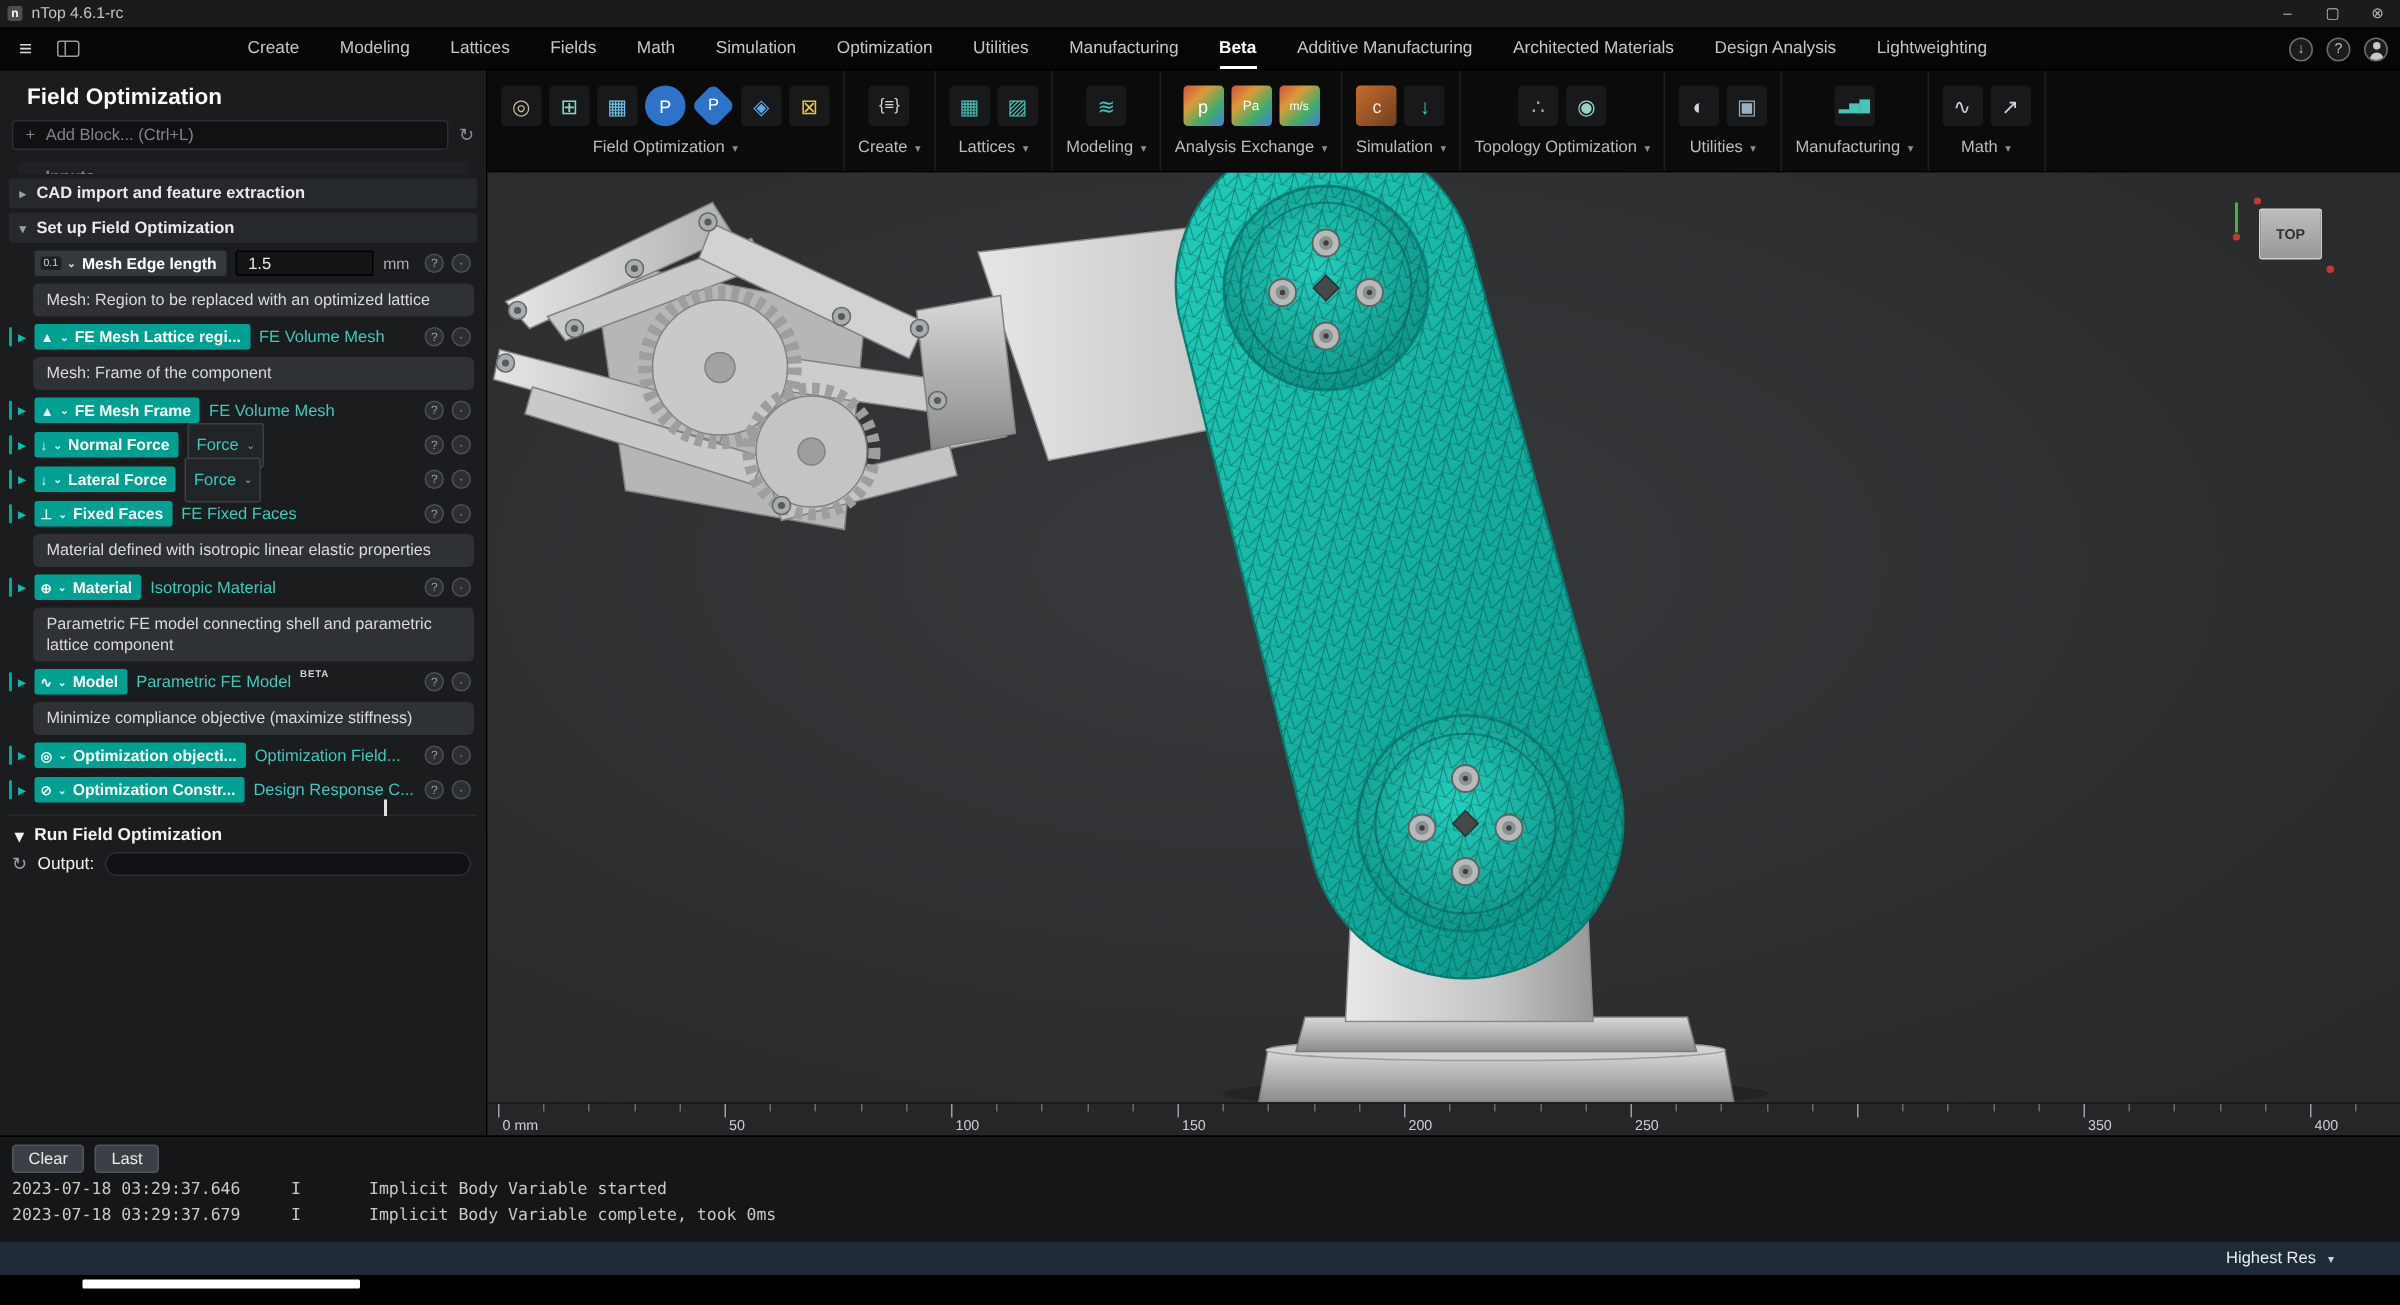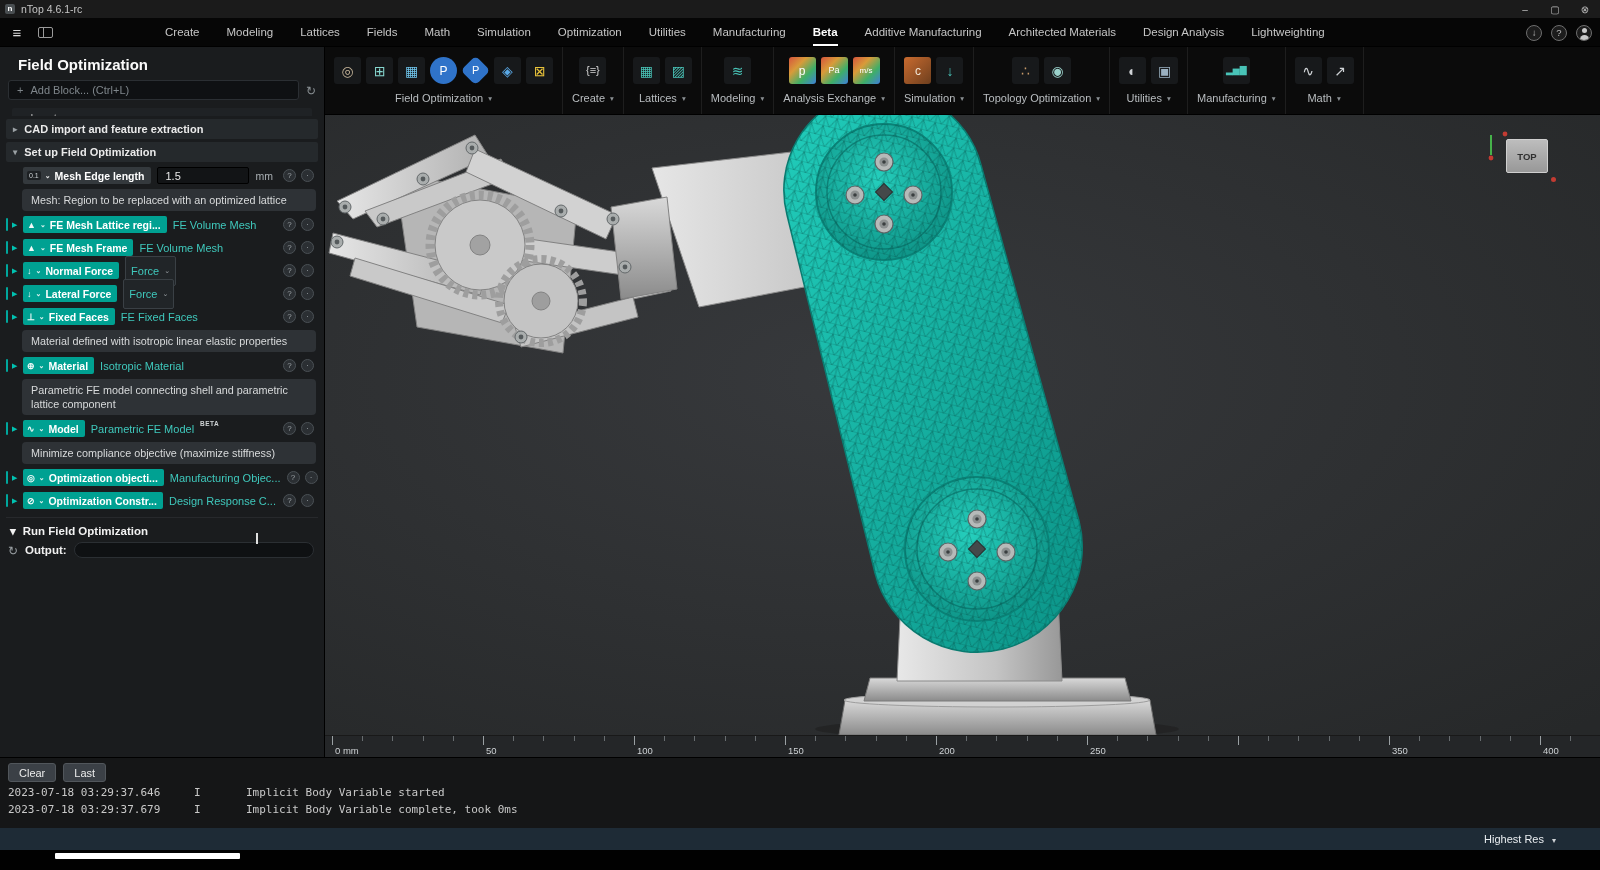--- a/index.html
+++ b/index.html
@@ -50,21 +50,21 @@
   .vdrop .dcaret{color:#9aa0a4;font-size:7px}
   .beta-tag{font-size:6.5px;color:#cfd3d5;align-self:flex-start;margin-top:1px;letter-spacing:.5px;font-weight:bold}
   .rowicons{margin-left:auto;display:flex;gap:5px;padding-right:2px}
   .circ{width:13px;height:13px;border-radius:50%;background:#2b2f33;border:1px solid #4a5055;color:#9aa0a4;font-size:8px;display:flex;align-items:center;justify-content:center}
   .param-chip{height:17px;background:#34393d;border-radius:2px;display:flex;align-items:center;gap:4px;padding:0 7px 0 4px;color:#fff;font-size:10.5px;font-weight:bold}
   .param-mini{font-size:7px;background:#1d2023;border-radius:2px;padding:1px 2px;color:#cdd2d5;font-weight:normal}
   .param-input{width:92px;height:17px;background:#121416;border:1px solid #000;border-radius:2px;color:#e8e8e8;font-size:11px;display:flex;align-items:center;padding:0 7px}
   .unit{color:#aab0b4;font-size:10.5px}
   .output-row{display:flex;align-items:center;gap:7px;margin:3px 10px 8px 8px}
   .gear-icon::before{content:"↻";color:#9aa0a4;font-size:12px}
-  .output-label{font-size:11.5px;font-weight:bold;color:#f0f0f0}
+  .output-label{font-size:11.5px;font-weight:normal;color:#f0f0f0}
   .output-input{flex:1;height:16px;background:#0f1113;border:1px solid #2b2f33;border-radius:8px}
   .text-cursor{position:absolute;left:256px;top:486px;width:1.5px;height:11px;background:#e0e0e0}
 
   
   #ribbon{position:absolute;left:325px;top:47px;width:1275px;height:68px;background:#0b0b0b;border-bottom:1px solid #000;display:flex;overflow:hidden}
   .rgroup{display:flex;flex-direction:column;align-items:center;padding:7px 9px 0 9px;border-right:1px solid #1e1e1e}
   .ricons{display:flex;gap:5px;align-items:center;height:33px}
   .ricon{width:27px;height:27px;border-radius:3px;background:#17191b;display:flex;align-items:center;justify-content:center;font-size:14px;overflow:hidden}
   .ricon .g{display:block;line-height:1}
   .i-round{border-radius:50%;background:#2f73c9}
@@ -185,20 +185,21 @@
           <span class="cicon">▲</span>
           <span class="ccaret">⌄</span>
           <span>FE Mesh Lattice regi...</span>
         </span>
         <span class="vlink">FE Volume Mesh</span>
         <span class="rowicons">
           <span class="circ">?</span>
           <span class="circ">·</span>
         </span>
       </div>
+      <div class="note-card">Mesh: Frame of the component</div>
       <div class="block-row">
         <span class="tickbar"></span>
         <span class="expand">▶</span>
         <span class="chip">
           <span class="cicon">▲</span>
           <span class="ccaret">⌄</span>
           <span>FE Mesh Frame</span>
         </span>
         <span class="vlink">FE Volume Mesh</span>
         <span class="rowicons">
@@ -287,21 +288,21 @@
       </div>
       <div class="note-card">Minimize compliance objective (maximize stiffness)</div>
       <div class="block-row">
         <span class="tickbar"></span>
         <span class="expand">▶</span>
         <span class="chip">
           <span class="cicon">◎</span>
           <span class="ccaret">⌄</span>
           <span>Optimization objecti...</span>
         </span>
-        <span class="vlink">Manufacturing Objec...</span>
+        <span class="vlink">Optimization Field...</span>
         <span class="rowicons">
           <span class="circ">?</span>
           <span class="circ">·</span>
         </span>
       </div>
       <div class="block-row">
         <span class="tickbar"></span>
         <span class="expand">▶</span>
         <span class="chip">
           <span class="cicon">⊘</span>

